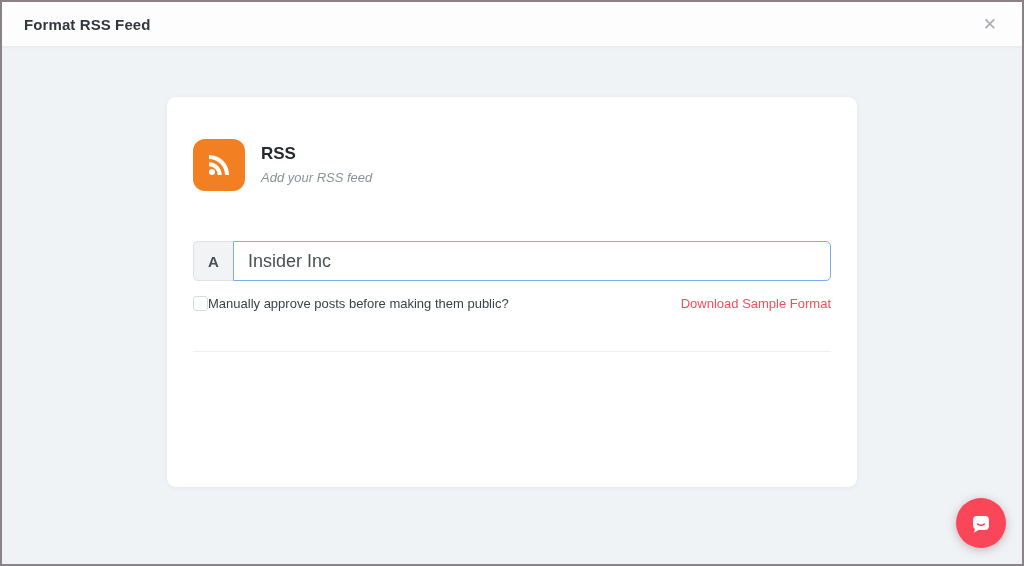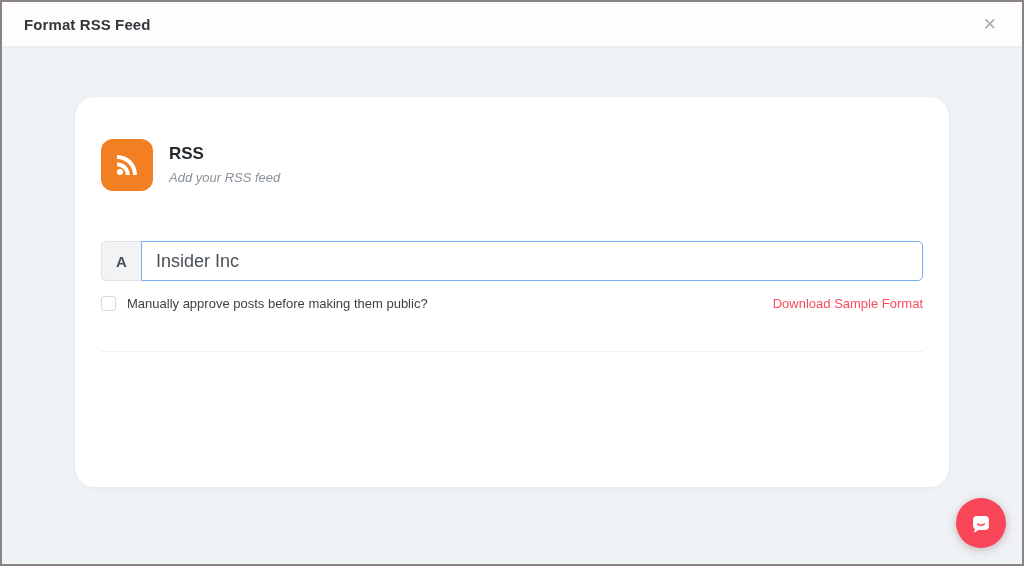--- a/index.html
+++ b/index.html
@@ -20,24 +20,24 @@
     border-bottom: 1px solid #ececec;
     box-shadow: 0 1px 2px rgba(0,0,0,0.03);
   }
   .modal-title { font-size: 15px; font-weight: bold; color: #33383d; letter-spacing: 0.1px; }
   .close-btn {
     font-size: 17px; color: #a9aeb4; cursor: pointer;
     background: none; border: none; padding: 2px 4px; line-height: 1;
     font-family: inherit;
   }
   .card {
-    width: 874px; height: 390px;
+    width: 690px; height: 390px;
     margin: 50px auto 0;
     background: #ffffff;
-    border-radius: 20px;
+    border-radius: 9px;
     box-shadow: 0 1px 5px rgba(70,90,110,0.07);
     padding: 42px 26px 42px;
   }
   .provider-row { display: flex; gap: 16px; align-items: flex-start; margin-bottom: 50px; }
   .rss-badge {
     width: 52px; height: 52px; flex: 0 0 52px;
     background: #f28022; border-radius: 12px;
     display: flex; align-items: center; justify-content: center;
   }
   .provider-name { font-size: 17px; font-weight: bold; color: #24292e; margin-top: 5px; }
@@ -55,21 +55,21 @@
     flex: 1; min-width: 0;
     border: 1px solid #dee2e6; border-radius: 0 5px 5px 0;
     padding: 0 14px; font-size: 18px; color: #4a5056;
     outline: none; font-family: inherit; background: #fff;
   }
   .igroup.focused .itext { border: 1px solid #79acf1; }
   .approve-row {
     display: flex; align-items: center; justify-content: space-between;
     margin-top: 15px;
   }
-  .approve-left { display: flex; align-items: center; gap: 11px; }
+  .approve-left { display: flex; align-items: center; }
   .approve-checkbox {
     appearance: none; -webkit-appearance: none;
     width: 15px; height: 15px; margin: 0;
     border: 1px solid #d4dae0; border-radius: 3px;
     background: #fff; cursor: pointer;
   }
   .approve-label { font-size: 13px; color: #3b4248; cursor: pointer; }
   .download-link { font-size: 13px; color: #fb4b5c; text-decoration: none; cursor: pointer; }
   .divider { border: none; border-top: 1px solid #edf0f4; margin: 40px 0 0; }
   .footer-row { display: flex; justify-content: flex-end; gap: 15px; margin-top: 27px; }

